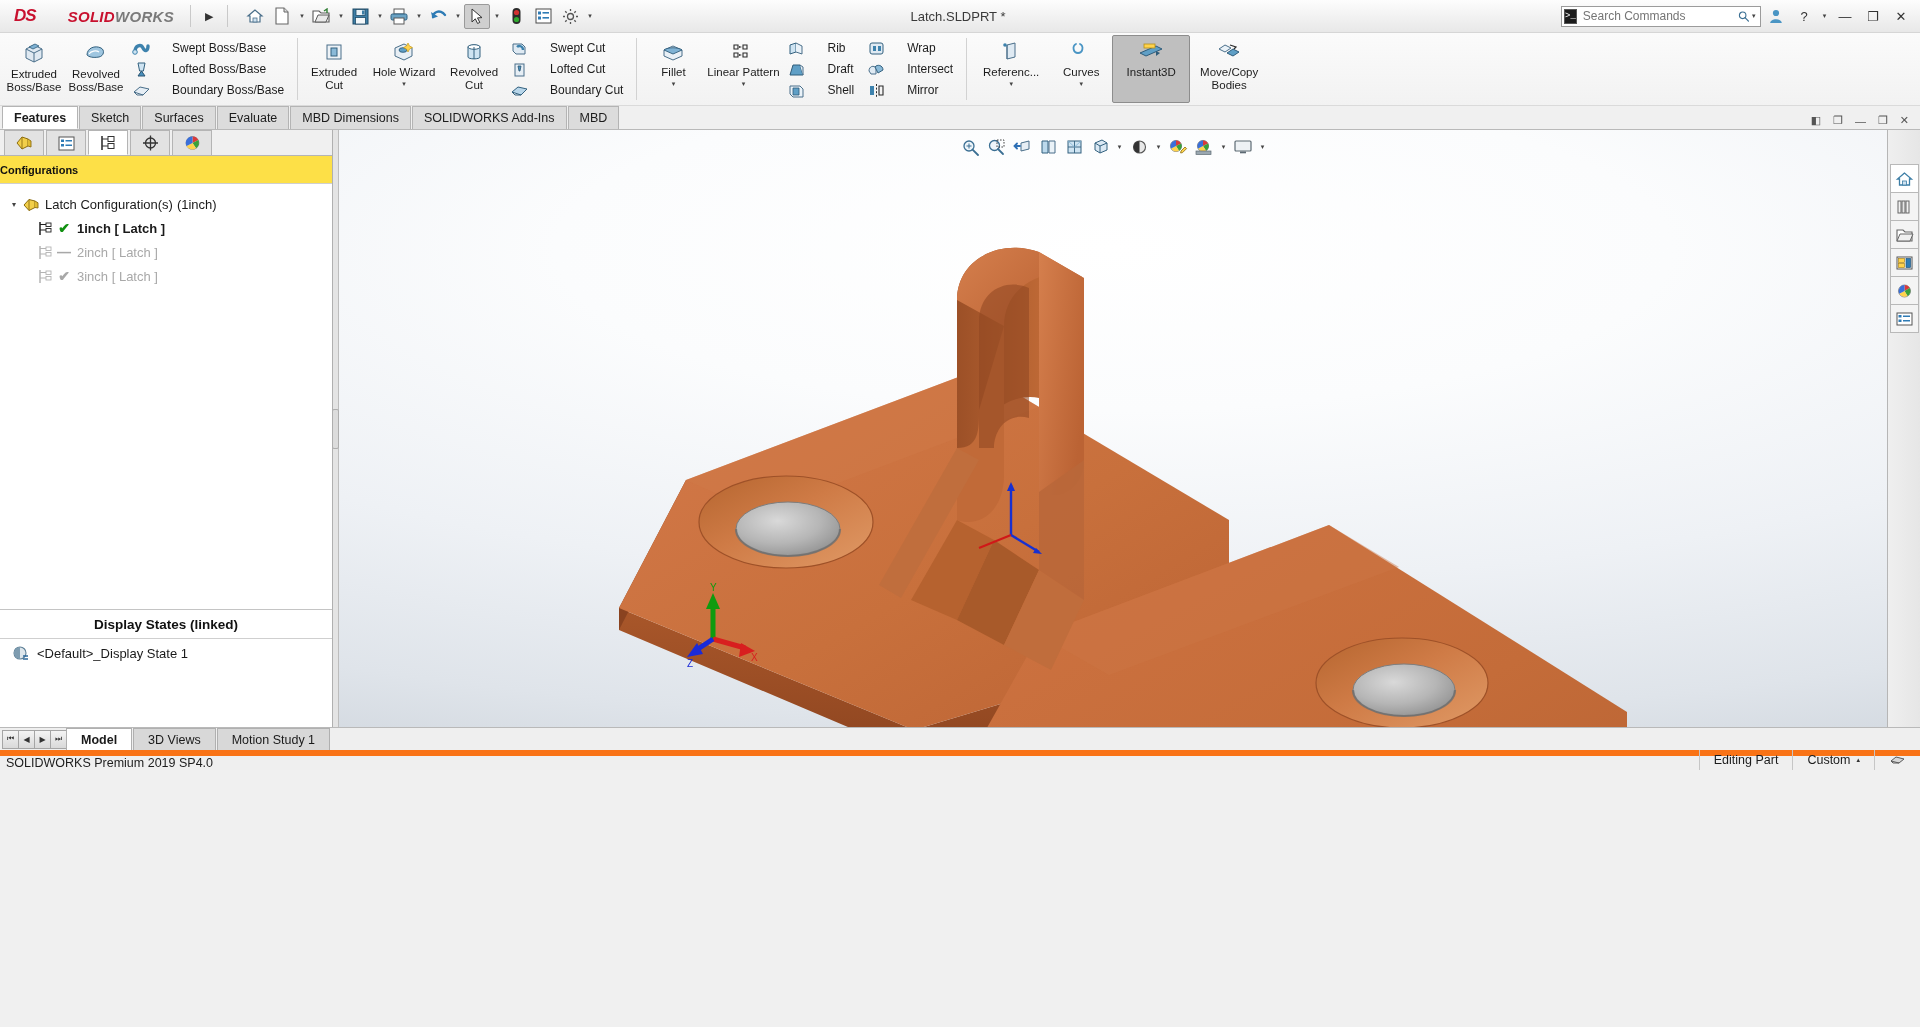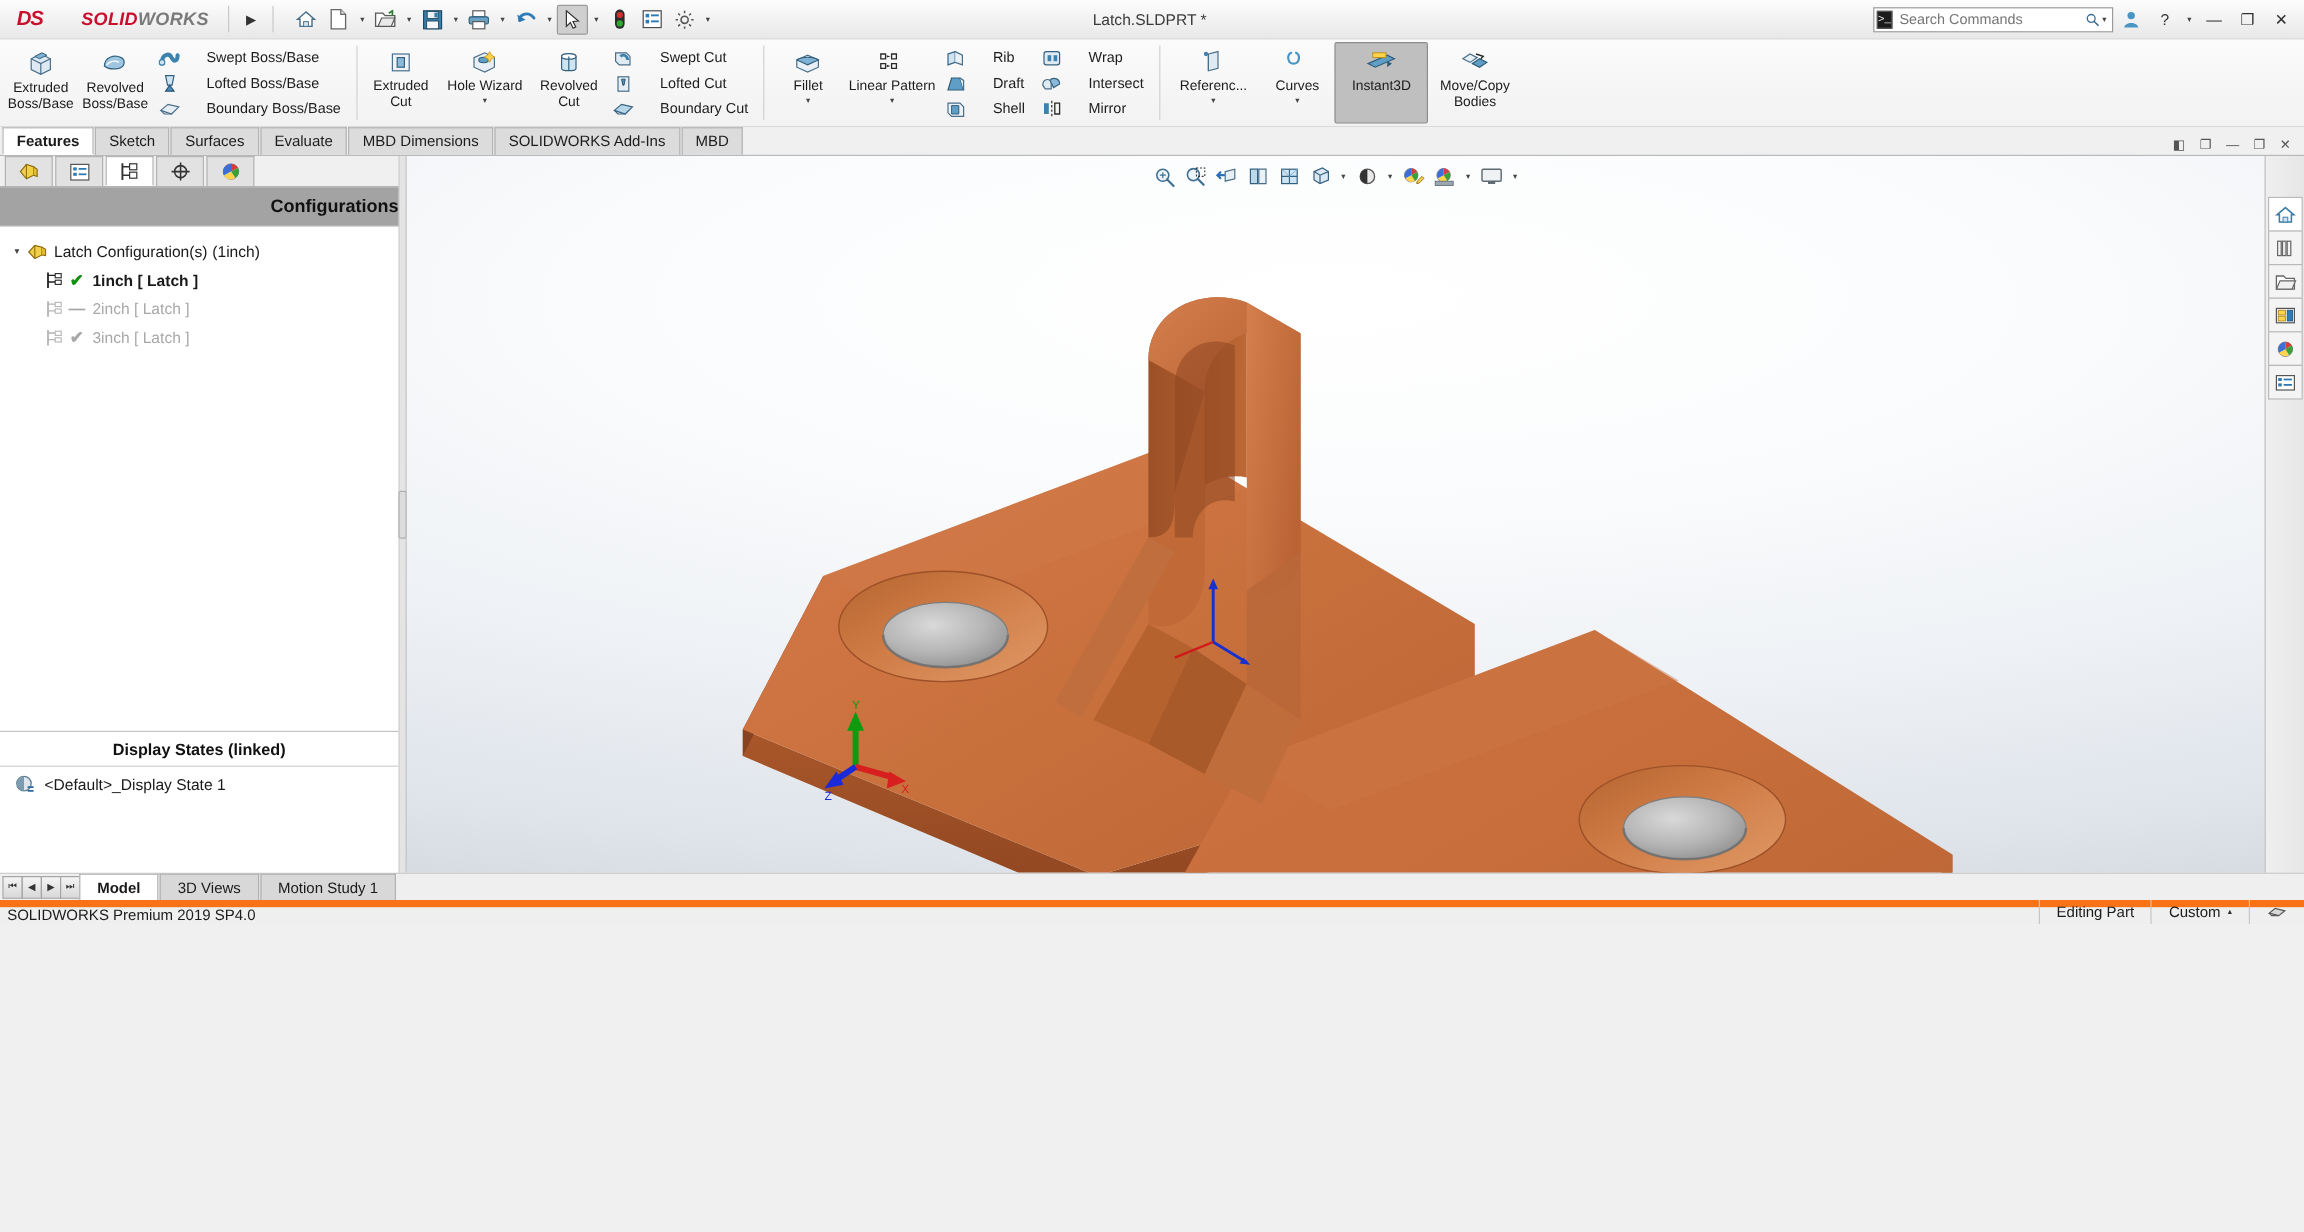--- a/index.html
+++ b/index.html
@@ -98,22 +98,22 @@
   .paneltabs {
     height: 26px; display: flex; align-items: flex-end; background: #f0f0f0;
     border-bottom: 1px solid #b5b5b5; padding-left: 4px;
   }
   .ptab {
     width: 40px; height: 25px; display: flex; align-items: center; justify-content: center;
     background: #e2e2e2; border: 1px solid #b4b4b4; border-bottom: none; margin-right: 2px; cursor: pointer;
   }
   .ptab.active { background: #fff; border-bottom: 1px solid #fff; }
   .panel-header {
-    text-align: right; font-size: 15px; font-weight: bold; padding: 8px 0 7px;
-    border-bottom: 1px solid #cfcfcf; color: #111; background: #a3a3a3;
+    text-align: left; font-size: 11px; font-weight: bold; padding: 8px 0 7px;
+    border-bottom: 1px solid #cfcfcf; color: #111; background: #fde047;
   }
   .tree { flex: 1; padding: 8px 0 0 0; overflow: hidden; background: #fff; font-size: 13px; }
   .trow { display: flex; align-items: center; height: 24px; padding-left: 6px; cursor: pointer; white-space: nowrap; }
   .twist { width: 16px; font-size: 8px; color: #444; text-align: center; }
   .trow .txt { margin-left: 4px; }
   .trow.child { padding-left: 38px; }
   .trow.dim .txt, .trow.dim .mark { color: #a8a8a8; }
   .mark { width: 18px; text-align: center; font-size: 14px; font-weight: bold; color: #109010; }
   .bold { font-weight: bold; }
   .dstates {

